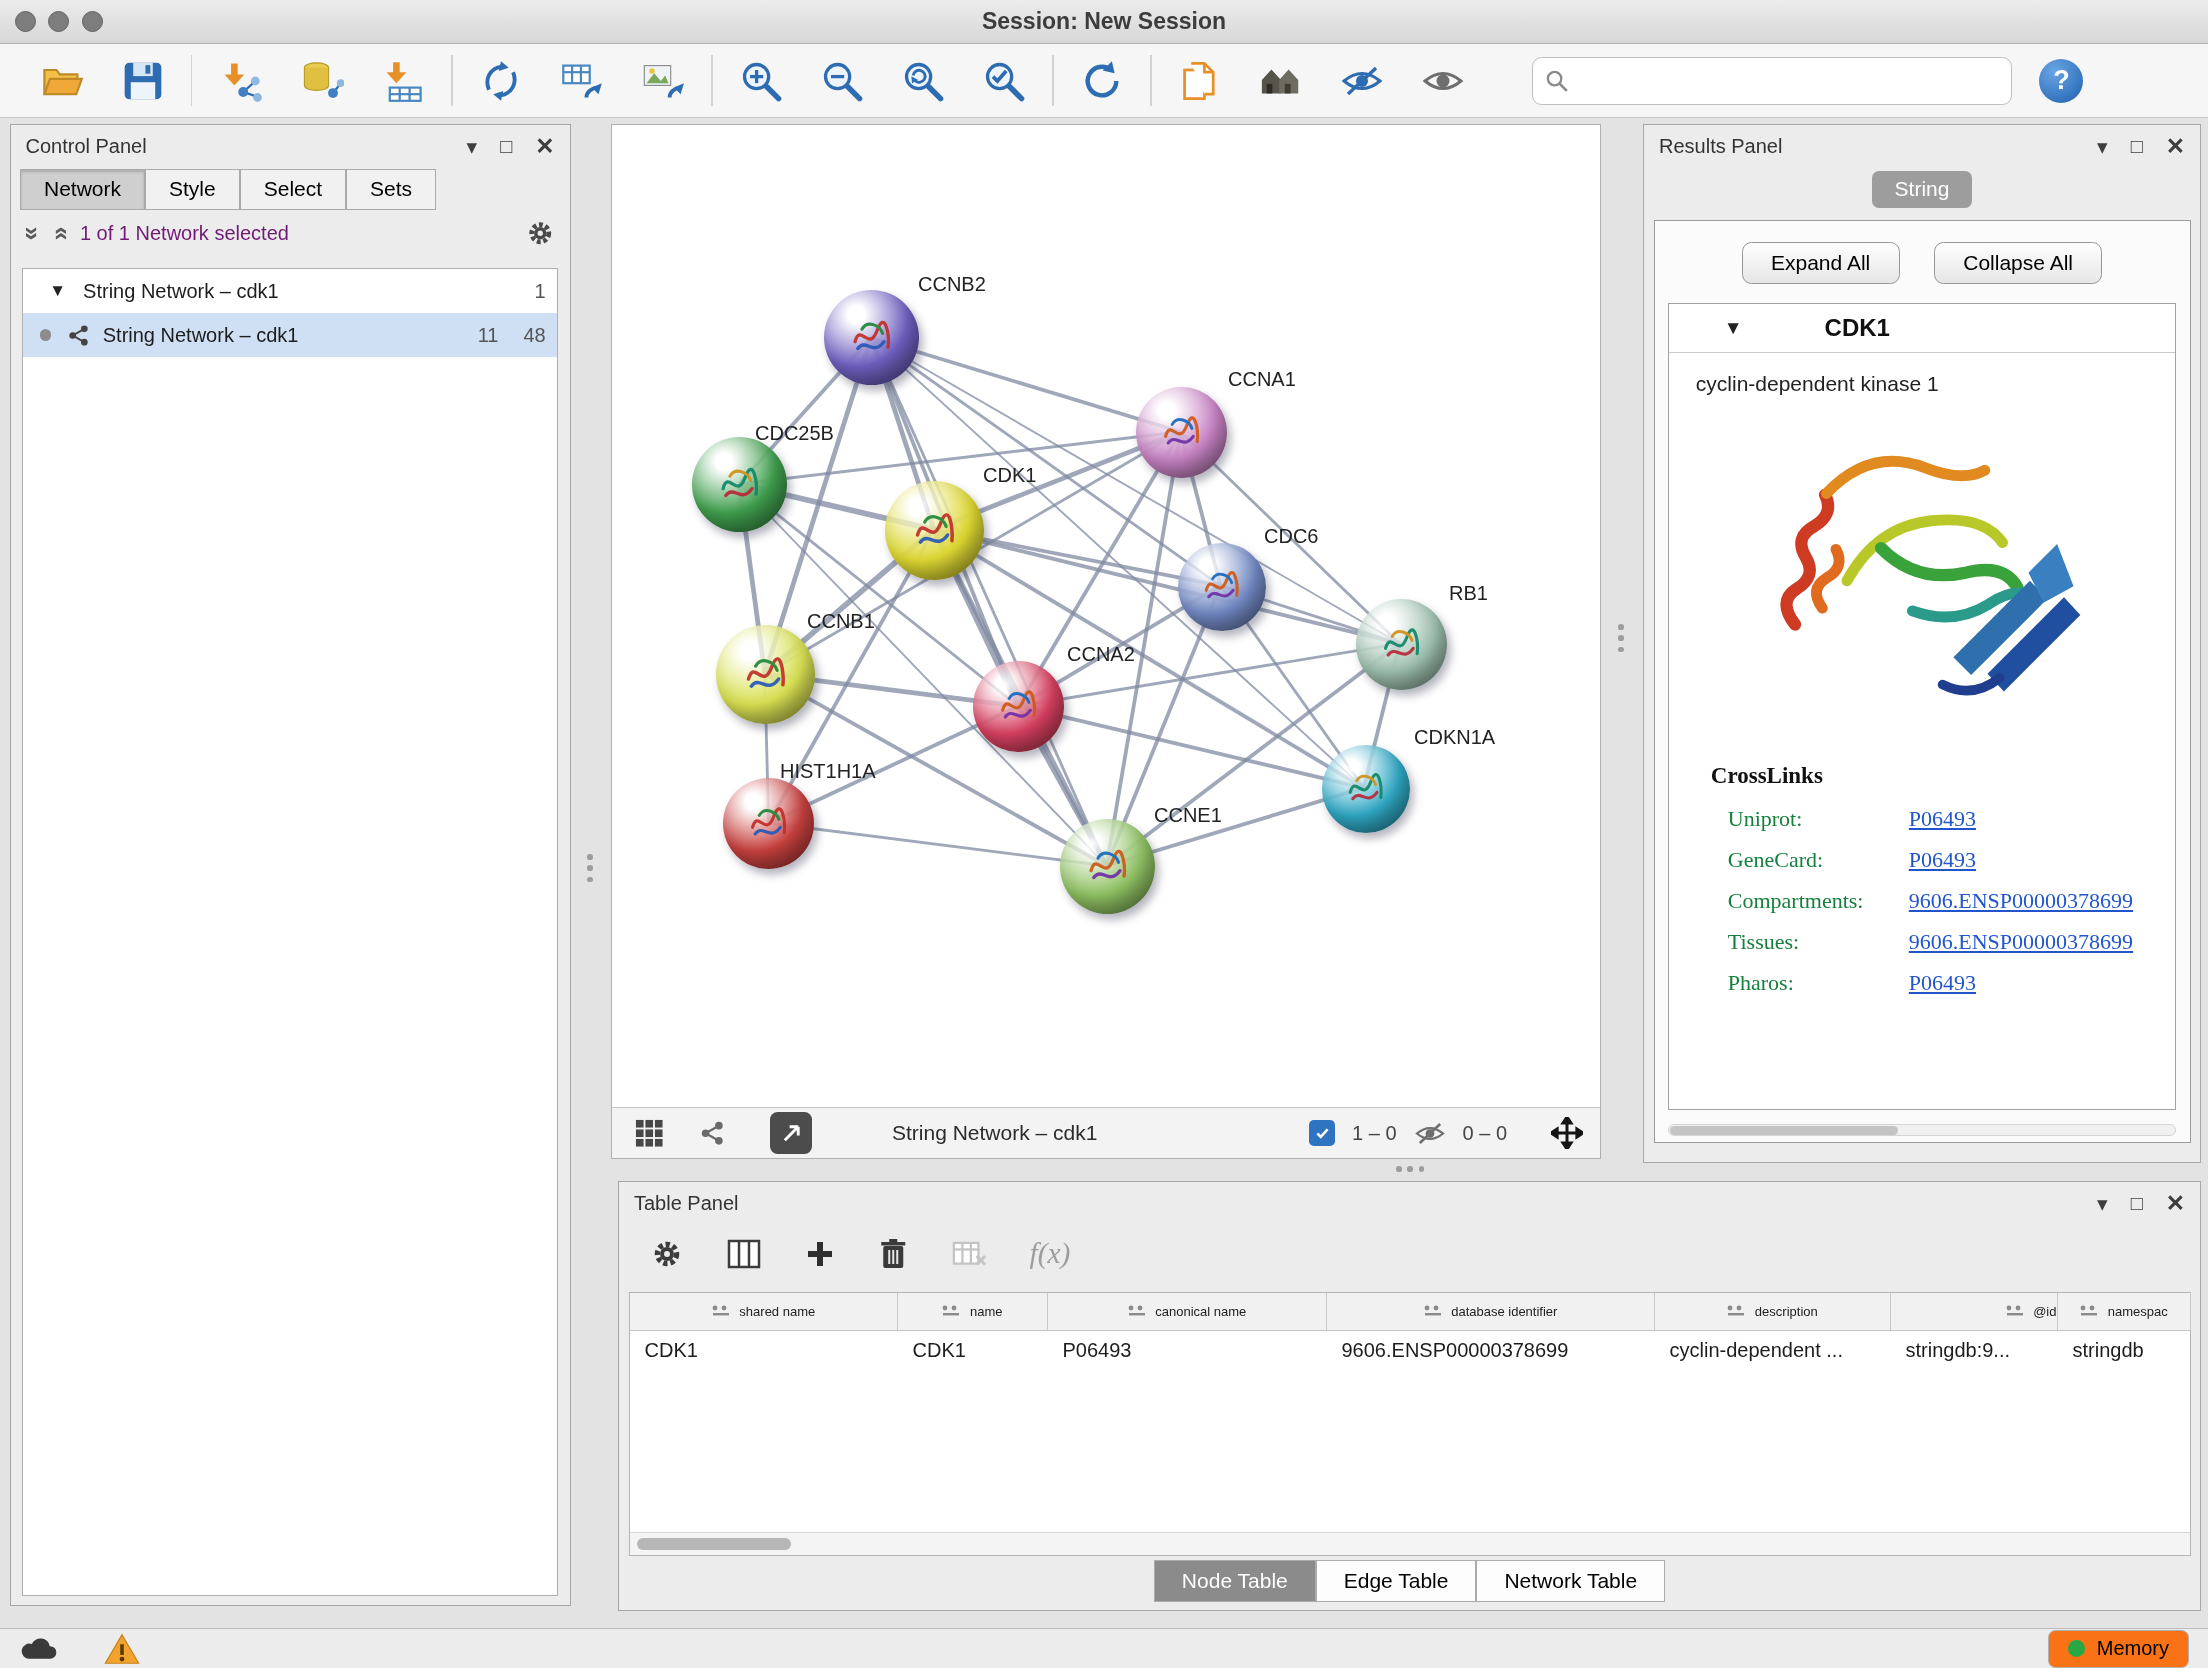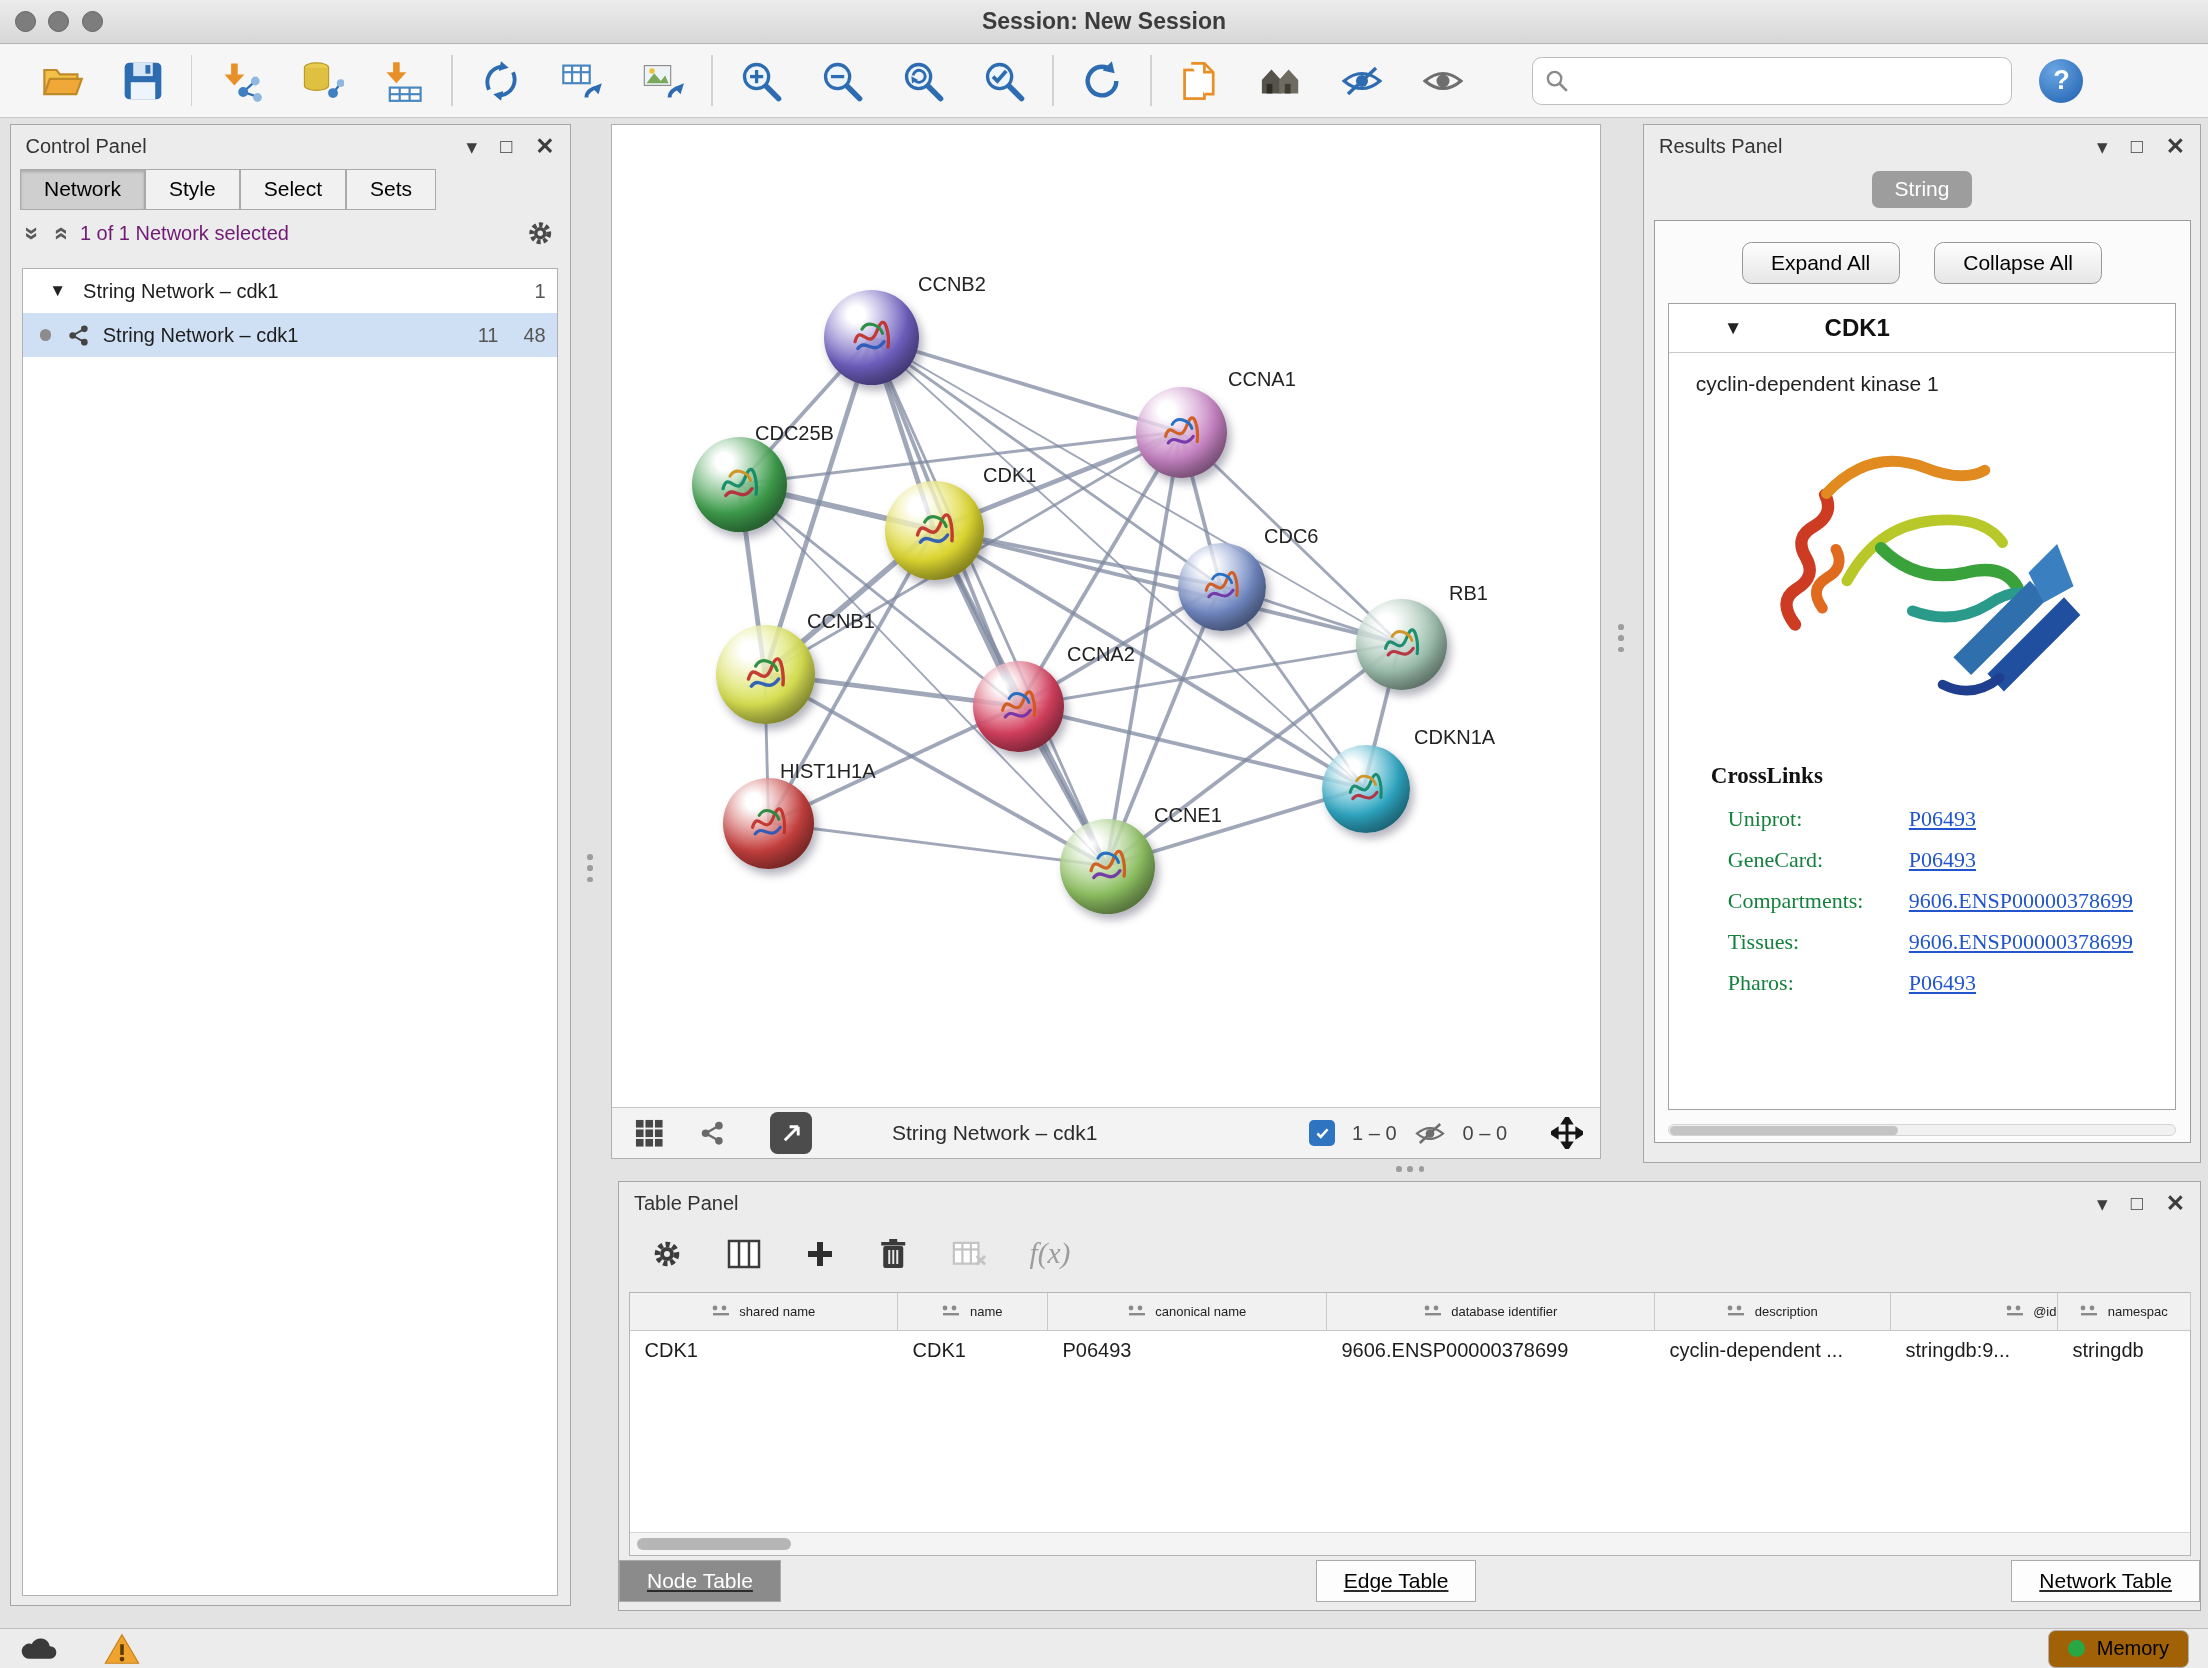--- a/index.html
+++ b/index.html
@@ -102,29 +102,29 @@
   .tp-tool { background:none; border:none; cursor:pointer; display:flex; align-items:center; justify-content:center; }
   .fx { font-family:"Liberation Serif",serif; font-style:italic; font-size:29.5px; color:#9c9c9c; }
   .tp-table { position:absolute; left:9.5px; right:9.5px; top:110px; height:264px; background:#fff; border:1px solid #b5b5b5; }
   .tp-hrow { display:flex; height:38px; background:#f1f1f1; border-bottom:1px solid #c6c6c6; }
   .th { display:flex; align-items:center; justify-content:center; gap:8.6px; font-size:13px; color:#222; border-right:1px solid #c9c9c9; cursor:pointer; overflow:hidden; white-space:nowrap; flex:none; }
   .col-icon { width:20px; height:16px; flex:none; }
   .tr { display:flex; height:38px; background:#fff; }
   .td { display:flex; align-items:center; padding-left:15px; font-size:20px; color:#1d1d1d; overflow:hidden; white-space:nowrap; flex:none; }
   .tp-hscroll { position:absolute; left:0; right:0; bottom:0; height:23px; background:#f4f4f4; border-top:1px solid #d6d6d6; }
   .tp-hscroll .thumb { position:absolute; left:7.6px; top:4.8px; width:154px; height:12.4px; background:#b6b6b6; border-radius:6.7px; }
-  .tp-tabs { position:absolute; left:0; right:0; bottom:7.6px; display:flex; justify-content:space-between;text-decoration:underline; }
+  .tp-tabs { position:absolute; left:0; right:0; bottom:7.6px; display:flex; justify-content:center; }
   .tp-tab { height:42px; padding:0 27px; font-size:21px; font-family:"Liberation Sans",sans-serif; background:#fdfdfd; border:1px solid #ababab; cursor:pointer; }
   .tp-tab.active { background:#8b8b8b; color:#fff; }
 
   
   #status-bar { position:absolute; left:0; bottom:0; width:2208px; height:40px; background:#ececec; border-top:1px solid #bdbdbd;
     display:flex; align-items:center; padding:0 19px; gap:42px; }
   #memory-btn { margin-left:auto; height:38px; display:flex; align-items:center; gap:11.4px; padding:0 19px;
-    background:#a16207; border:1px solid #b0b0b0; border-radius:7.6px; font-size:20px; cursor:pointer; font-family:"Liberation Sans",sans-serif; }
+    background:#f97316; border:1px solid #b0b0b0; border-radius:7.6px; font-size:20px; cursor:pointer; font-family:"Liberation Sans",sans-serif; }
   .mem-dot { width:17px; height:17px; border-radius:50%; background:#27a844; }
 
   
   .vhandle { position:absolute; display:flex; flex-direction:column; gap:5.7px; }
   .hhandle { position:absolute; display:flex; flex-direction:row; gap:5.7px; }
   .vhandle i, .hhandle i { width:5.7px; height:5.7px; border-radius:50%; background:#9d9d9d; }
 </style>
 </head>
 <body>
 

